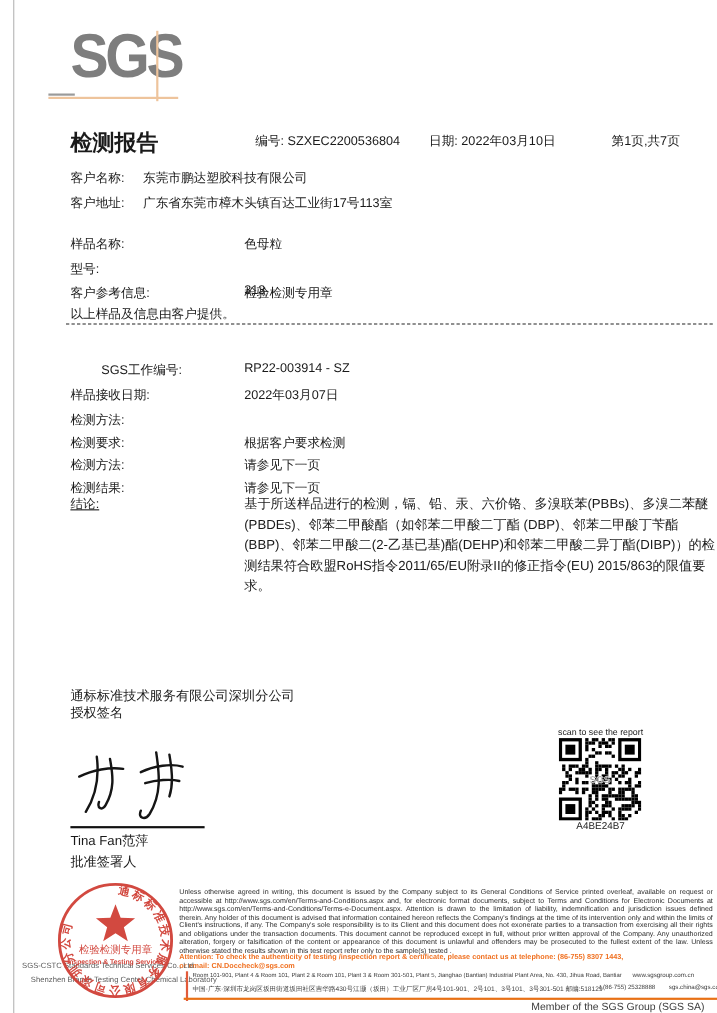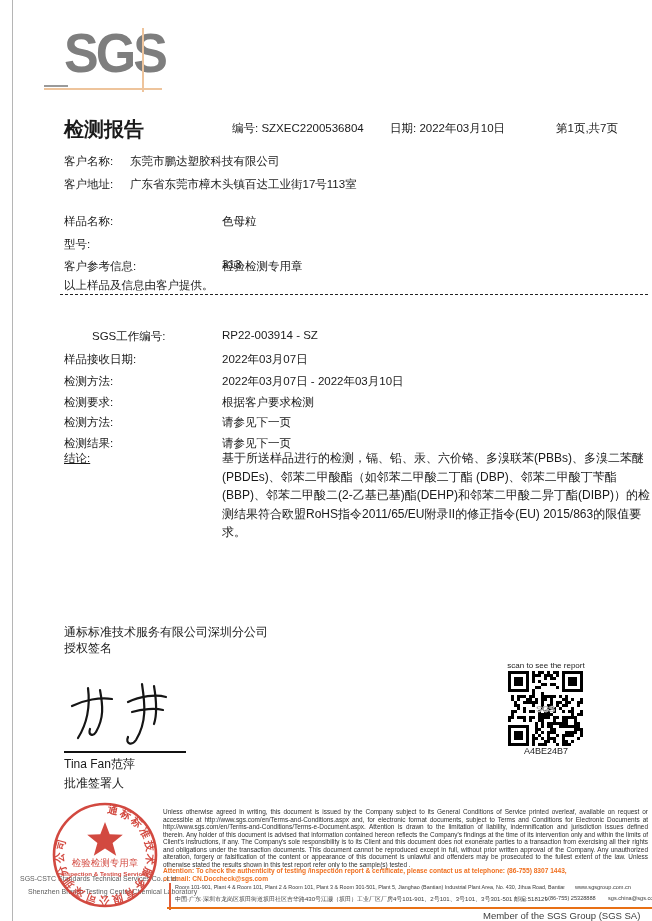--- a/index.html
+++ b/index.html
@@ -75,21 +75,20 @@
   <div class="v222" style="top:259px;">检验检测专用章</div>
   <div class="note" style="top:278px;">以上样品及信息由客户提供。</div>
 
   <div class="dashed"></div>
 
   <div class="lbl" style="top:329px;margin-left:28px;">SGS工作编号:</div>
   <div class="v222" style="top:329px;">RP22-003914 - SZ</div>
   <div class="lbl" style="top:352px;">样品接收日期:</div>
   <div class="v222" style="top:352px;">2022年03月07日</div>
   <div class="lbl" style="top:374px;">检测方法:</div>
-  <div class="v222" style="top:374px;">2022年03月07日 - 2022年03月10日</div>
   <div class="lbl" style="top:395px;">检测要求:</div>
   <div class="v222" style="top:395px;">根据客户要求检测</div>
   <div class="lbl" style="top:415px;">检测方法:</div>
   <div class="v222" style="top:415px;">请参见下一页</div>
   <div class="lbl" style="top:436px;">检测结果:</div>
   <div class="v222" style="top:436px;">请参见下一页</div>
 
   <div class="lbl" style="top:451px;text-decoration:underline;">结论:</div>
   <div class="concl">基于所送样品进行的检测，镉、铅、汞、六价铬、多溴联苯(PBBs)、多溴二苯醚(PBDEs)、邻苯二甲酸酯（如邻苯二甲酸二丁酯 (DBP)、邻苯二甲酸丁苄酯(BBP)、邻苯二甲酸二(2-乙基已基)酯(DEHP)和邻苯二甲酸二异丁酯(DIBP)）的检测结果符合欧盟RoHS指令2011/65/EU附录II的修正指令(EU) 2015/863的限值要求。</div>
 

